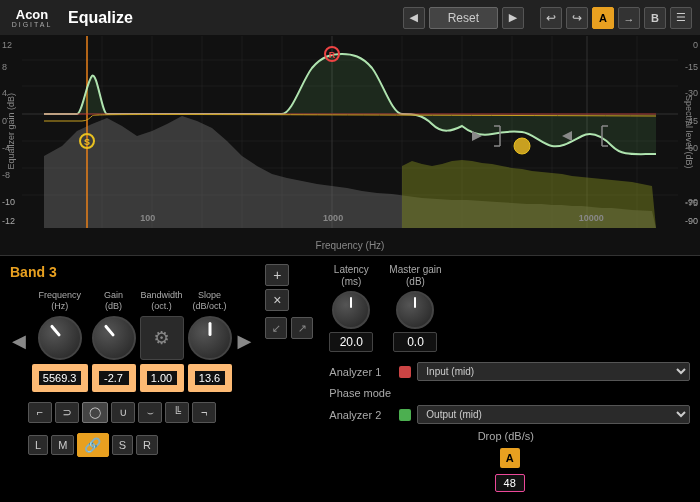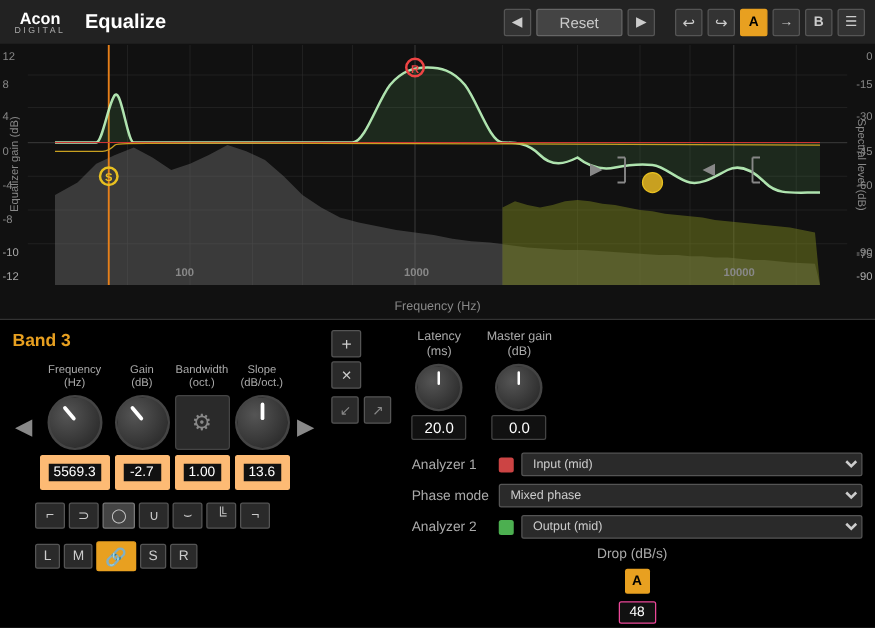--- a/index.html
+++ b/index.html
@@ -764,25 +764,20 @@
         <option>Input (mid)</option>
         <option>Input (side)</option>
         <option>Output (mid)</option>
         <option>Output (side)</option>
         <option>Off</option>
       </select>
     </div>
 
     <div class="analyzer-row">
       <span class="phase-label">Phase mode</span>
-      <select class="phase-select">
-        <option>Mixed phase</option>
-        <option>Linear phase</option>
-        <option>Minimum phase</option>
-      </select>
     </div>
 
     <div class="analyzer-row">
       <span class="analyzer-label">Analyzer 2</span>
       <div class="color-swatch" style="background:#4caf50;"></div>
       <select class="analyzer-select">
         <option>Output (mid)</option>
         <option>Input (mid)</option>
         <option>Input (side)</option>
         <option>Output (side)</option>

